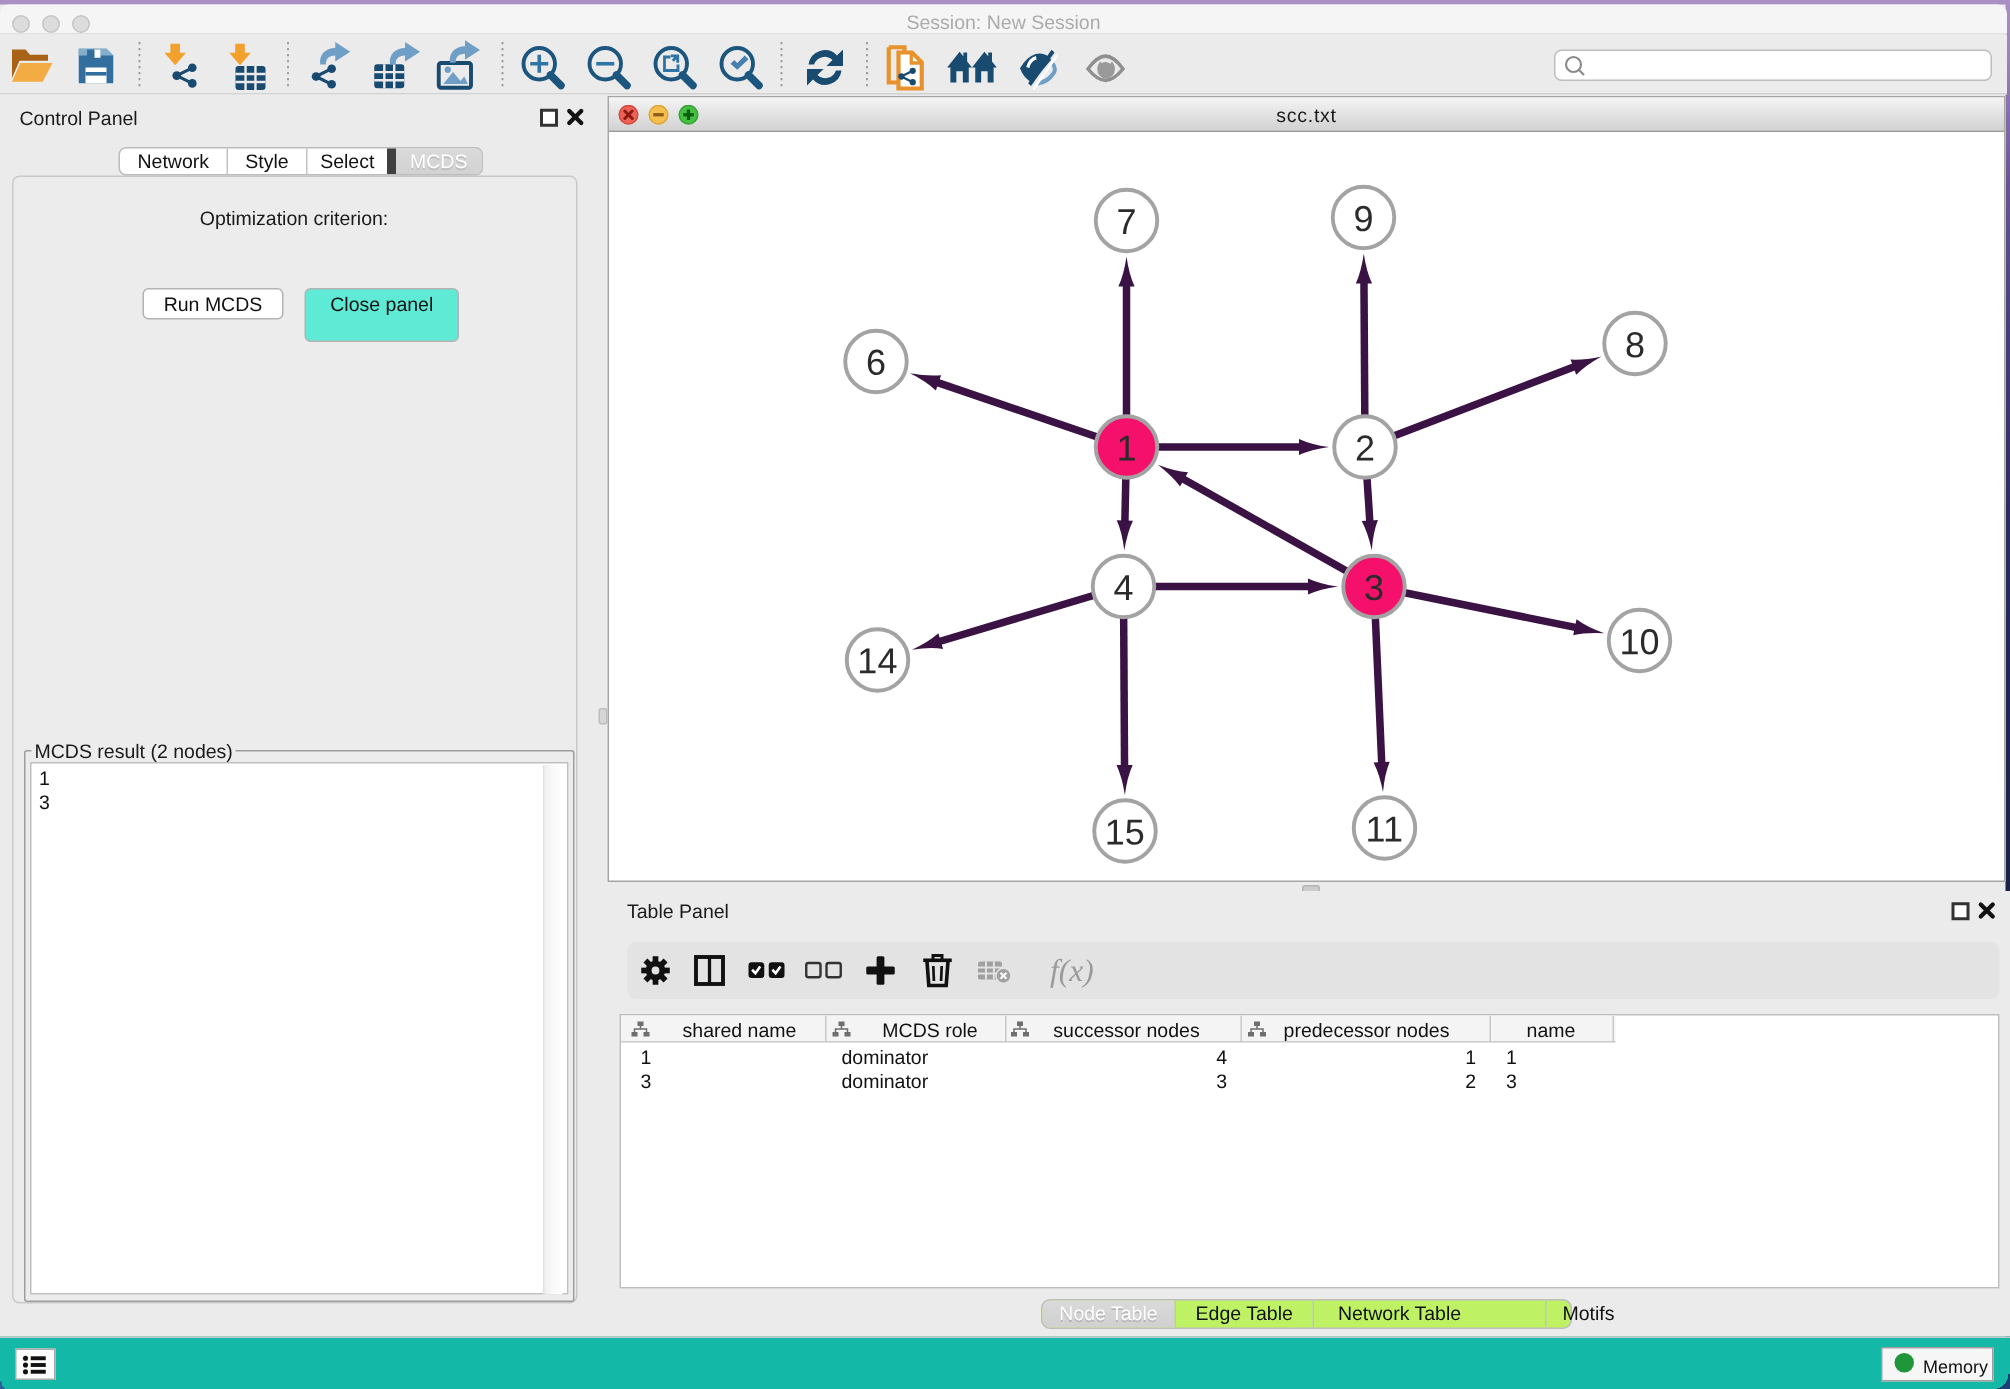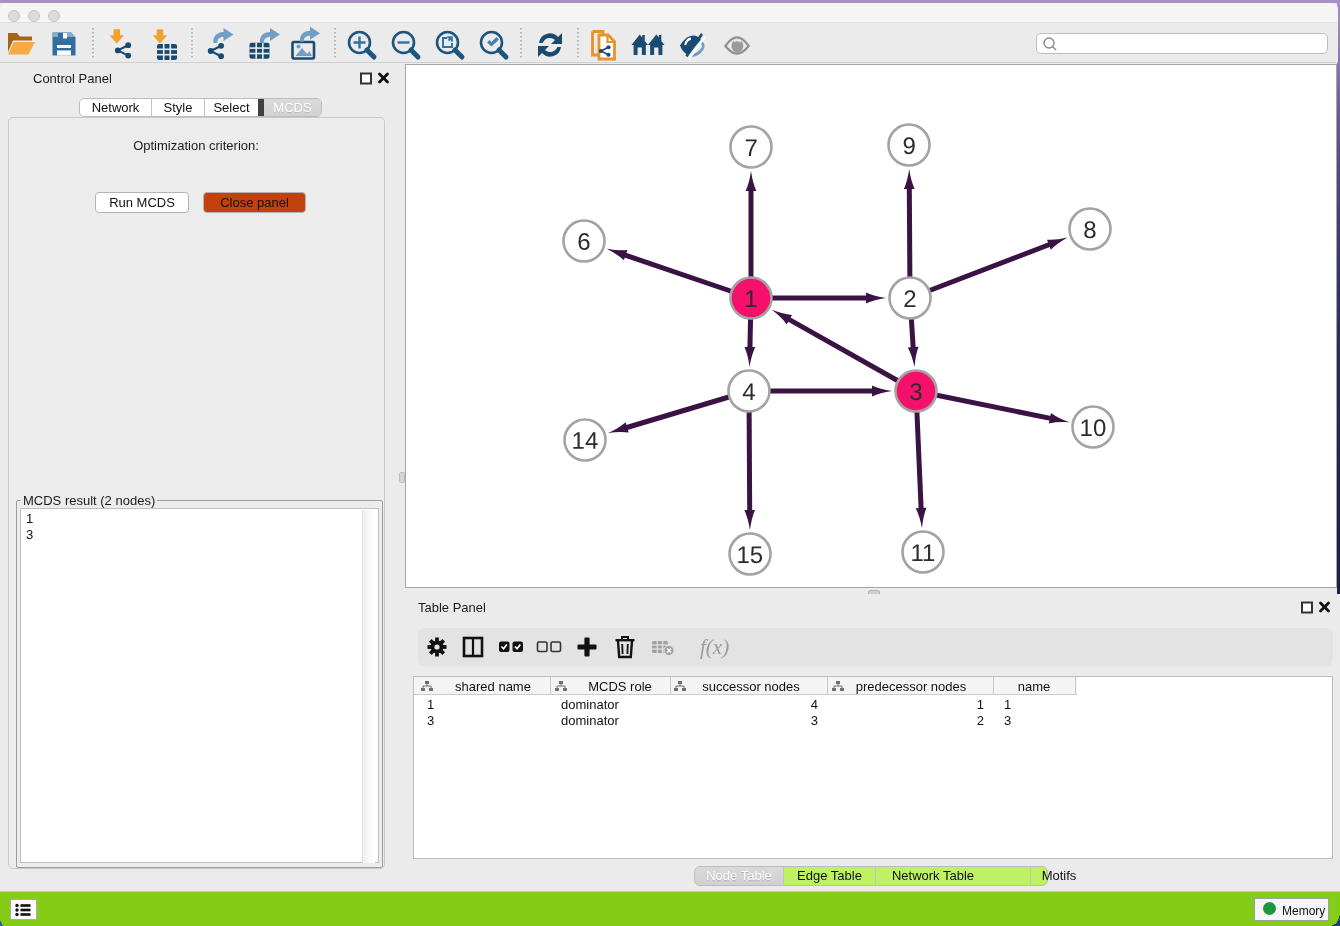--- a/index.html
+++ b/index.html
@@ -11,20 +11,21 @@
 <body>
 
 <div class="abs" style="left:0;top:0;width:1340px;height:3px;background:#a98fc4;"></div>
 
 <div class="abs" style="right:0;top:0;width:3px;height:926px;background:linear-gradient(#a98fc4 0px,#9c82bb 40px,#6a5590 120px,#463f74 220px,#2b2c5c 340px,#1d2450 480px,#182147 640px,#15214a 820px,#1c3f74 926px);"></div>
 
 <div class="abs" style="left:0;top:3px;width:1338px;height:20px;background:#f6f5f6;border-radius:6px 6px 0 0;border-bottom:1px solid #e0e0e0;">
   <div class="abs" style="left:8px;top:7px;width:12px;height:12px;border-radius:50%;background:#dcdcdc;border:1px solid #c5c5c5;"></div>
   <div class="abs" style="left:28px;top:7px;width:12px;height:12px;border-radius:50%;background:#dcdcdc;border:1px solid #c5c5c5;"></div>
   <div class="abs" style="left:48px;top:7px;width:12px;height:12px;border-radius:50%;background:#dcdcdc;border:1px solid #c5c5c5;"></div>
+  <div class="abs" style="left:0;top:4px;width:1338px;text-align:center;font-size:13px;color:#ababab;">Session: New Session</div>
 </div>
 
 <div id="toolbar" class="abs" style="left:0;top:23px;width:1338px;height:40px;background:#ecebec;border-bottom:1px solid #d2d2d2;">
 <svg width="1337" height="40">
   <defs>
     <g id="sep">
           <line x1="0" y1="5" x2="0" y2="36" stroke="#979797" stroke-width="1.2" stroke-dasharray="1.5 2.5"></line>
         </g>
     <g id="share" fill="#194a70">
       <circle cx="-7" cy="0" r="3.6"></circle>
@@ -152,57 +153,74 @@
 <div class="abs" style="left:1036px;top:10px;width:292px;height:21px;background:#ffffff;border:1px solid #bdbdbd;border-radius:5px;">
   <svg width="18" height="17" style="position:absolute;left:5px;top:2px;">
         <circle cx="7" cy="7" r="5" fill="none" stroke="#8a8a8a" stroke-width="1.4"></circle>
         <line x1="10.5" y1="10.5" x2="14" y2="14" stroke="#8a8a8a" stroke-width="1.4"></line>
       </svg>
 </div>
 </div>
 
 <div id="cpanel" class="abs" style="left:0;top:63px;width:392px;height:828px;background:#ecebec;">
 
-  <div class="abs" style="left:13px;top:8px;font-size:13px;color:#1a1a1a;margin-left:20px;">Control Panel</div>
+  <div class="abs" style="left:13px;top:8px;font-size:13px;color:#1a1a1a;">Control Panel</div>
   <svg class="abs" style="left:359px;top:9px;" width="34" height="14">
     <rect x="2" y="1.5" width="10" height="10" fill="#ffffff" stroke="#333333" stroke-width="2"></rect>
     <g stroke="#111111" stroke-width="2.8" stroke-linecap="round">
         <line x1="20.5" y1="2" x2="28.5" y2="10"></line>
         <line x1="28.5" y1="2" x2="20.5" y2="10"></line>
       </g>
   </svg>
 
   <div class="abs" style="left:8px;top:54px;width:377px;height:752px;background:#ececec;border:1px solid #c9c9c9;border-radius:5px;"></div>
 
   <div class="abs" style="left:79px;top:35px;width:243px;height:19px;border:1px solid #bcbcbc;border-radius:5px;background:#ffffff;font-size:13px;">
     <div class="abs" style="left:0;top:0;width:72px;height:17px;border-right:1px solid #c4c4c4;text-align:center;line-height:17px;color:#111;">Network</div>
     <div class="abs" style="left:72px;top:0;width:53px;height:17px;border-right:1px solid #c4c4c4;text-align:center;line-height:17px;color:#111;">Style</div>
     <div class="abs" style="left:125px;top:0;width:59px;height:17px;border-right:6px solid #404040;text-align:center;line-height:17px;color:#111;">Select</div>
     <div class="abs" style="left:184px;top:0;width:57px;height:17px;background:linear-gradient(#dadada,#d2d2d2);border-radius:0 4px 4px 0;text-align:center;line-height:17px;color:#ffffff;text-shadow:0 1px 0 #bdbdbd;">MCDS</div>
   </div>
 
   <div class="abs" style="left:0;top:75px;width:392px;text-align:center;font-size:13px;color:#1a1a1a;">Optimization criterion:</div>
 
   <div class="abs" style="left:95px;top:129px;width:94px;height:21px;background:#ffffff;border:1px solid #b3b3b3;border-radius:4px;text-align:center;line-height:19px;font-size:13px;color:#111;">Run MCDS</div>
-  <div class="abs" style="left:203px;top:129px;width:103px;height:21px;background:#c2410c;border:1px solid #b3b3b3;border-radius:4px;text-align:center;line-height:19px;font-size:13px;color:#111;">Close panel</div>
+  <div class="abs" style="left:203px;top:129px;width:103px;height:36px;background:#5eead4;border:1px solid #b3b3b3;border-radius:4px;text-align:center;line-height:19px;font-size:13px;color:#111;">Close panel</div>
 
   <div class="abs" style="left:16px;top:437px;width:367px;height:368px;border:1px solid #9d9d9d;border-radius:2px;">
     <div class="abs" style="left:4px;top:-8px;background:#ececec;padding:0 2px;font-size:13px;color:#1a1a1a;">MCDS result (2 nodes)</div>
     <div class="abs" style="left:3px;top:7px;width:359px;height:355px;background:#ffffff;border:1px solid #bfbfbf;">
       <div style="padding:2px 0 0 5px;font-size:13px;color:#111;line-height:16px;">1<br>3</div>
       <div class="abs" style="right:3px;top:1px;width:13px;height:353px;background:linear-gradient(90deg,#efefef,#f8f8f8 40%,#ffffff);border-left:1px solid #e2e2e2;"></div>
     </div>
   </div>
 </div>
 
 <div class="abs" style="left:392px;top:63px;width:13px;height:828px;background:#ecebec;"></div>
 <div class="abs" style="left:399px;top:472px;width:6px;height:11px;background:#d6d6d6;border:1px solid #bdbdbd;border-radius:2px;z-index:5;"></div>
 
 <div id="netframe" class="abs" style="left:405px;top:64px;width:932px;height:524px;border:1px solid #a5a5a5;background:#ffffff;">
 
+  <div class="abs" style="left:0;top:0;width:930px;height:23px;background:linear-gradient(#f4f4f4,#dcdcdc 70%,#d2d2d2);border-bottom:1px solid #989898;">
+    <div class="abs" style="left:0;top:4px;width:930px;text-align:center;font-size:13px;color:#1a1a1a;letter-spacing:0.5px;">scc.txt</div>
+    <svg class="abs" style="left:6px;top:5px;" width="62" height="14">
+      <circle cx="7" cy="6.5" r="6.2" fill="#ee6156" stroke="#d24a41" stroke-width="1"></circle>
+      <g stroke="#8c1a12" stroke-width="2" stroke-linecap="round">
+          <line x1="4.5" y1="4" x2="9.5" y2="9"></line>
+          <line x1="9.5" y1="4" x2="4.5" y2="9"></line>
+        </g>
+      <circle cx="27" cy="6.5" r="6.2" fill="#f5bf4f" stroke="#dda735" stroke-width="1"></circle>
+      <line x1="23.5" y1="6.5" x2="30.5" y2="6.5" stroke="#91591c" stroke-width="2.2"></line>
+      <circle cx="47" cy="6.5" r="6.2" fill="#46c043" stroke="#35a334" stroke-width="1"></circle>
+      <g stroke="#0c5d12" stroke-width="2.2">
+          <line x1="43.5" y1="6.5" x2="50.5" y2="6.5"></line>
+          <line x1="47" y1="3" x2="47" y2="10"></line>
+        </g>
+    </svg>
+  </div>
 
   <svg class="abs" style="left:0;top:23px;" width="930" height="499">
     <g stroke="#3a1244" stroke-width="5" fill="#3a1244">
       <line x1="345.0" y1="210.0" x2="345.0" y2="101.0"></line>
       <path d="M 345.0 83.0 Q 346.7 95.0 350.4 103.0 L 339.6 103.0 Q 343.3 95.0 345.0 83.0 Z" stroke="none"></path>
       <line x1="345.0" y1="210.0" x2="217.7" y2="166.6"></line>
       <path d="M 200.7 160.8 Q 212.6 163.0 221.4 162.1 L 217.9 172.3 Q 211.5 166.2 200.7 160.8 Z" stroke="none"></path>
       <line x1="345.0" y1="210.0" x2="462.0" y2="210.0"></line>
       <path d="M 480.0 210.0 Q 468.0 211.7 460.0 215.4 L 460.0 204.6 Q 468.0 208.3 480.0 210.0 Z" stroke="none"></path>
       <line x1="345.0" y1="210.0" x2="343.9" y2="261.0"></line>
@@ -391,21 +409,21 @@
   </div>
 
   <div class="abs" style="left:289px;top:272px;width:354px;height:20px;border:1px solid #bcbcbc;border-radius:6px;background:#bef264;font-size:13px;">
     <div class="abs" style="left:0;top:0;width:88px;height:18px;background:linear-gradient(#dadada,#d0d0d0);border-radius:5px 0 0 5px;text-align:center;line-height:18px;color:#fdfdfd;text-shadow:0 1px 0 #b5b5b5;">Node Table</div>
     <div class="abs" style="left:88px;top:0;width:92px;height:18px;border-left:1px solid #c4c4c4;text-align:center;line-height:18px;color:#111;">Edge Table</div>
     <div class="abs" style="left:180px;top:0;width:115px;height:18px;border-left:1px solid #c4c4c4;text-align:center;line-height:18px;color:#111;">Network Table</div>
     <div class="abs" style="left:295px;top:0;width:57px;height:18px;border-left:1px solid #c4c4c4;text-align:center;line-height:18px;color:#111;margin-left:40px;">Motifs</div>
   </div>
 </div>
 
-<div id="statusbar" class="abs" style="left:0;top:891px;width:1340px;height:35px;background:#84cc16;border-top:1px solid #c8c8c8;">
+<div id="statusbar" class="abs" style="left:0;top:891px;width:1340px;height:35px;background:#14b8a6;border-top:1px solid #c8c8c8;">
   <div class="abs" style="left:10px;top:7px;width:27px;height:21px;background:#fbfbfb;border:1px solid #ababab;">
     <svg width="25" height="20">
         <g fill="#111">
           <circle cx="6" cy="5.5" r="1.7"></circle>
           <circle cx="6" cy="10" r="1.7"></circle>
           <circle cx="6" cy="14.5" r="1.7"></circle>
           <rect x="9.5" y="4.2" width="10" height="2.6"></rect>
           <rect x="9.5" y="8.7" width="10" height="2.6"></rect>
           <rect x="9.5" y="13.2" width="10" height="2.6"></rect>
         </g>

